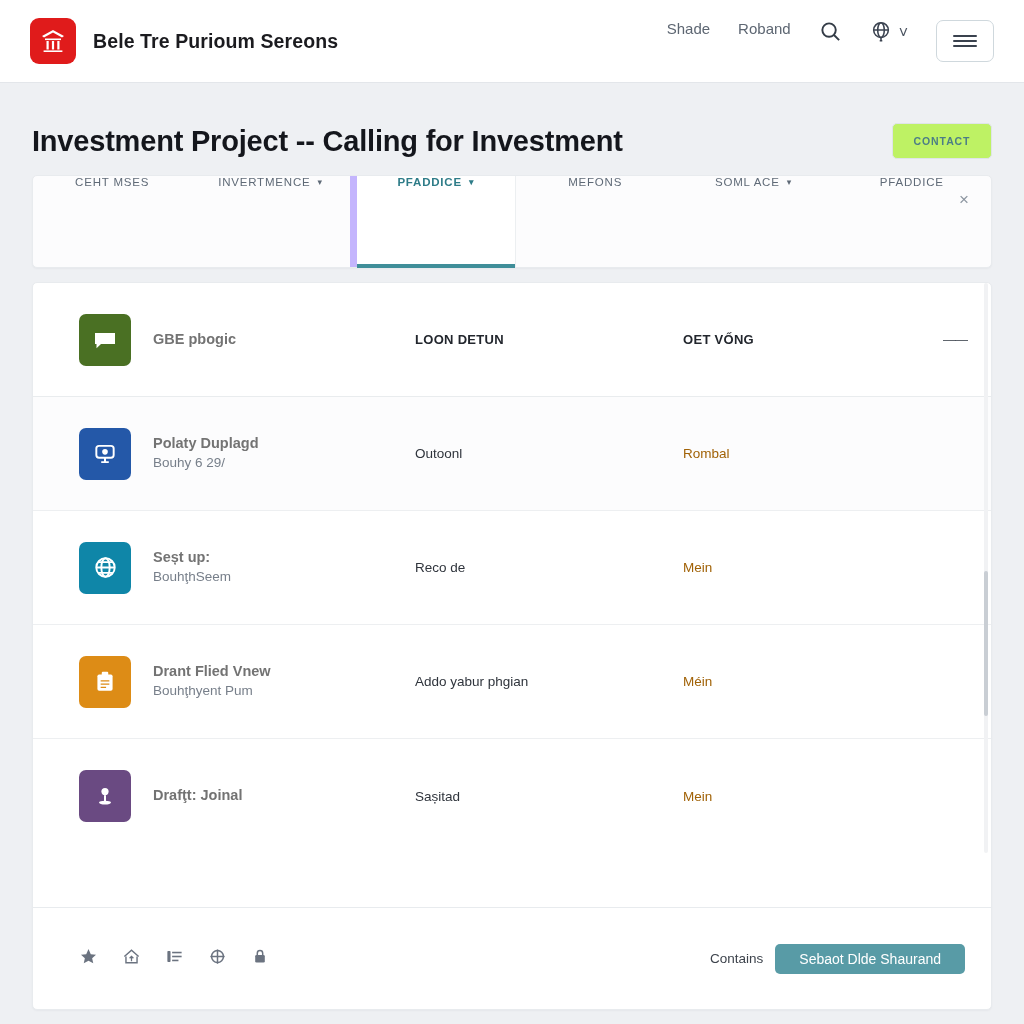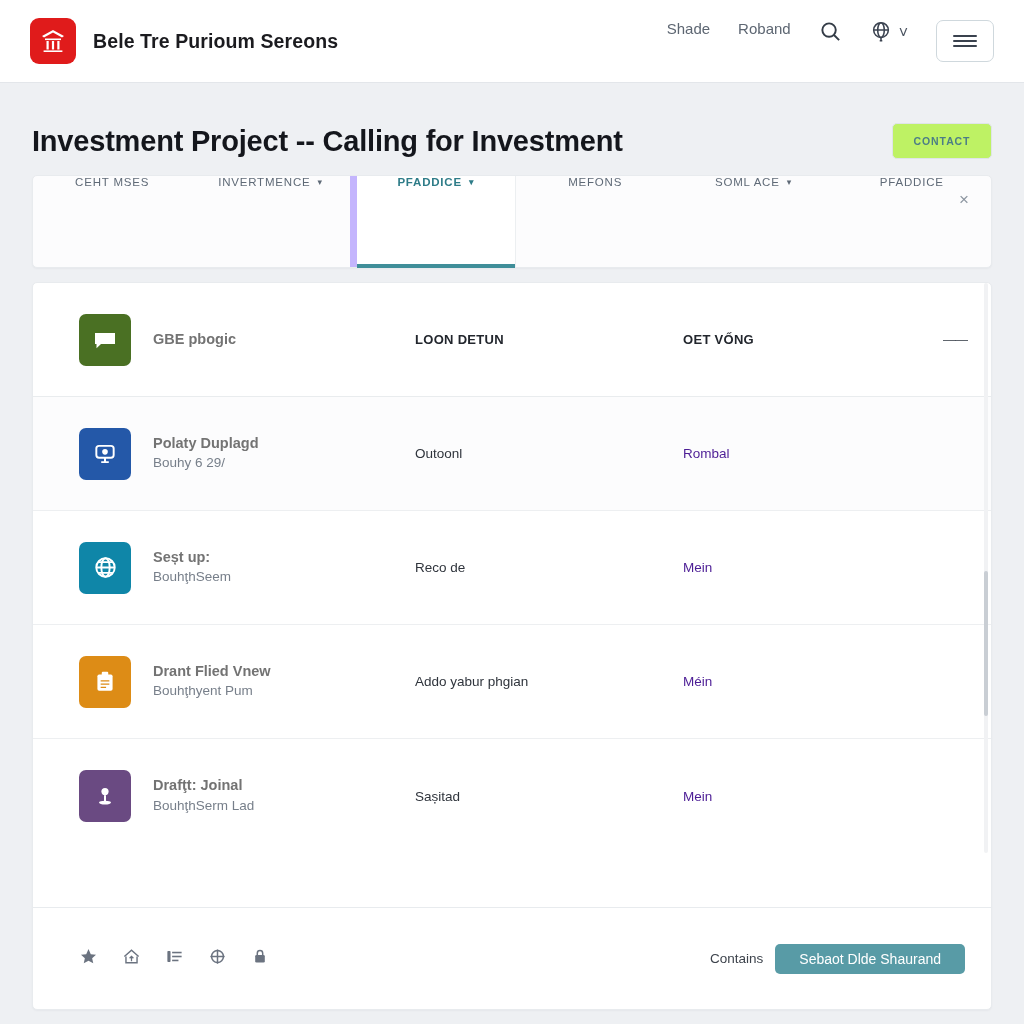--- a/index.html
+++ b/index.html
@@ -117,21 +117,21 @@
     display: flex; align-items: center; justify-content: center;
     flex: 0 0 52px;
   }
   .rowtext { margin-left: 22px; width: 262px; }
   .rowtitle { font-size: 14.5px; font-weight: bold; color: #737373; line-height: 1.35; }
   .rowsub { font-size: 13.5px; color: #777f8a; line-height: 1.5; }
   .col2 { width: 268px; font-size: 13.5px; color: #2f343c; }
   .col2.head-lbl, .col3.head-lbl {
     font-size: 13px; font-weight: bold; color: #22262d; letter-spacing: .3px;
   }
-  .col3 { width: 200px; font-size: 13.5px; color: #4c1d95; }
+  .col3 { width: 200px; font-size: 13.5px; color: #a16207; }
   .row-dash { margin-left: auto; color: #4a515b; letter-spacing: -1px; font-size: 13px; }
 
   
   .scrolltrack {
     position: absolute; right: 3px; top: 0; width: 4px; bottom: 0;
     background: #f1f2f4; border-radius: 3px;
   }
   .scrollthumb {
     position: absolute; right: 3px; width: 4px; top: 288px; height: 145px;
     background: #c9ced4; border-radius: 3px;
@@ -304,21 +304,20 @@
       <div class="tile" style="background:#6a4a82">
         <svg width="24" height="24" viewBox="0 0 24 24" fill="#fff">
           <circle cx="12" cy="7.6" r="3.6"></circle>
           <path d="M12 11.4v6.2"></path>
           <rect x="11" y="11.2" width="2" height="6.4"></rect>
           <ellipse cx="12" cy="18.6" rx="6" ry="1.9"></ellipse>
         </svg>
       </div>
       <div class="rowtext">
         <div class="rowtitle">Drafţt: Joinal</div>
-        <div class="rowsub">BouhţhSerm Lad</div>
       </div>
       <div class="col2">Sașitad</div>
       <div class="col3">Mein</div>
     </div>
 
     <div class="scrolltrack"></div>
     <div class="scrollthumb"></div>
   </div>
 
   <div class="cardfoot">

